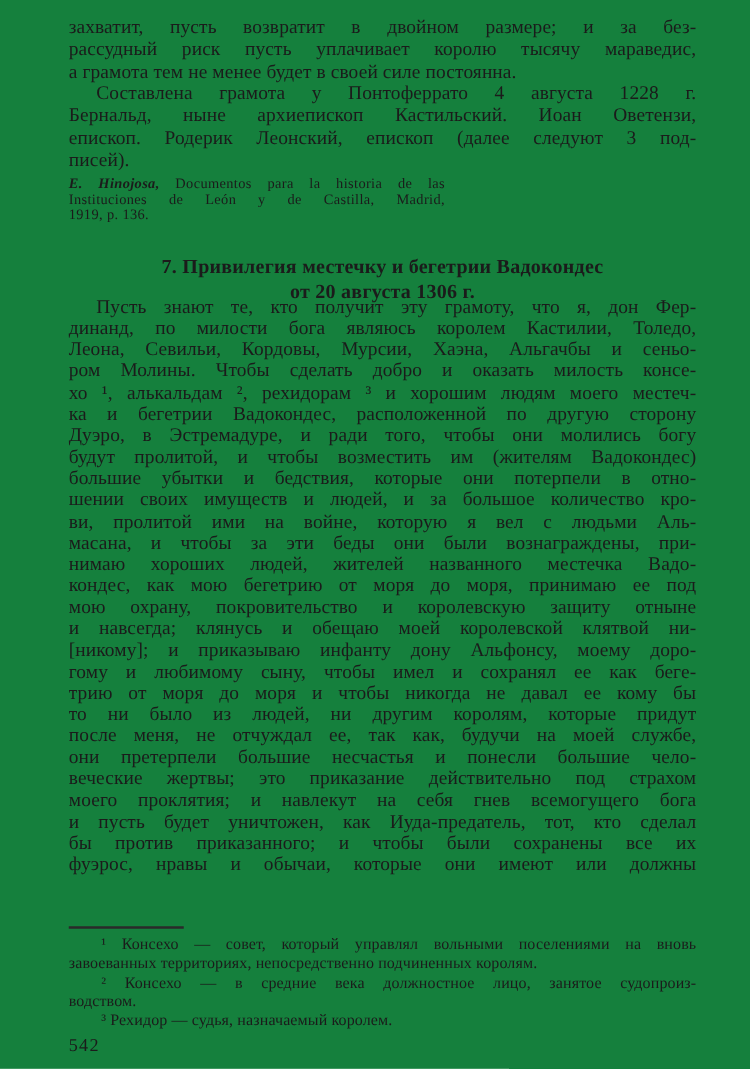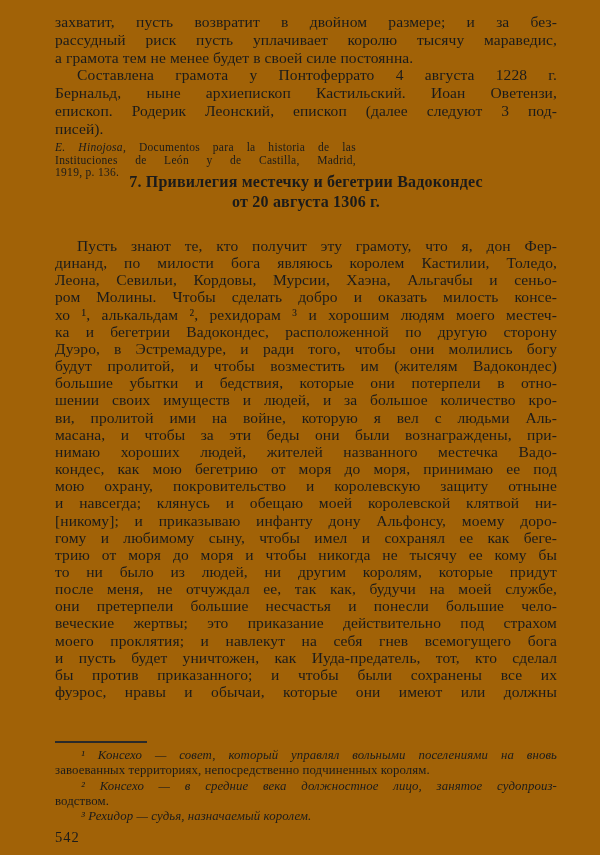--- a/index.html
+++ b/index.html
@@ -1,43 +1,43 @@
 <!DOCTYPE html>
 <html><head>
 <meta charset="utf-8">
 <style>
   html,body { margin:0; padding:0; }
   .page {
     position: relative;
     width: 600px;
     height: 855px;
-    background: #a16207;
+    background: #15803d;
     font-family: "Liberation Serif", "DejaVu Serif", serif;
     color: #1b1b1b;
     overflow: hidden;
   }
   .block { position: absolute; left: 55px; width: 502px; }
 
   
   .line { text-align: justify; text-align-last: justify; white-space: normal; }
   .line.last { text-align-last: left; }
   .keep-justify .line.last { text-align-last: justify; }
   .indent-first .line:first-child { text-indent: 22px; }
-  .fn.indent-first .line:first-child { text-indent: 26px; font-style: italic; }
+  .fn.indent-first .line:first-child { text-indent: 26px; }
 
   #para-top { top: 13px; font-size: 15.5px; line-height: 17.8px; letter-spacing: 0.1px; }
   #citation {
     top: 141px; width: 301px;
     font-size: 11.5px; line-height: 12.6px; letter-spacing: 0.3px;
   }
   #citation .cit-line { text-align: justify; text-align-last: justify; }
   #citation .cit-last { text-align-last: left; }
-  #citation .author { font-style: italic; font-weight: normal; }
+  #citation .author { font-style: italic; font-weight: bold; }
   #heading {
-    top: 172px; text-align: center; font-weight: bold;
+    top: 204px; text-align: center; font-weight: bold;
     font-size: 16px; line-height: 19.5px; letter-spacing: 0.2px;
   }
   #body-text { top: 237px; font-size: 15.5px; line-height: 17.15px; letter-spacing: 0.1px; }
   #footnote-rule {
     position: absolute; left: 55px; top: 741px; width: 92px;
     border-top: 2px solid #2a2a2a; height: 0;
   }
   .fnblock { font-size: 12.8px; line-height: 15.2px; letter-spacing: 0.1px; }
   #fn1 { top: 748px; }
   #fn2 { top: 778.5px; }
@@ -89,21 +89,21 @@
       <div class="line">большие убытки и бедствия, которые они потерпели в отно-</div>
       <div class="line">шении своих имуществ и людей, и за большое количество кро-</div>
       <div class="line">ви, пролитой ими на войне, которую я вел с людьми Аль-</div>
       <div class="line">масана, и чтобы за эти беды они были вознаграждены, при-</div>
       <div class="line">нимаю хороших людей, жителей названного местечка Вадо-</div>
       <div class="line">кондес, как мою бегетрию от моря до моря, принимаю ее под</div>
       <div class="line">мою охрану, покровительство и королевскую защиту отныне</div>
       <div class="line">и навсегда; клянусь и обещаю моей королевской клятвой ни-</div>
       <div class="line">[никому]; и приказываю инфанту дону Альфонсу, моему доро-</div>
       <div class="line">гому и любимому сыну, чтобы имел и сохранял ее как беге-</div>
-      <div class="line">трию от моря до моря и чтобы никогда не тысячу ее кому бы</div>
+      <div class="line">трию от моря до моря и чтобы никогда не давал ее кому бы</div>
       <div class="line">то ни было из людей, ни другим королям, которые придут</div>
       <div class="line">после меня, не отчуждал ее, так как, будучи на моей службе,</div>
       <div class="line">они претерпели большие несчастья и понесли большие чело-</div>
       <div class="line">веческие жертвы; это приказание действительно под страхом</div>
       <div class="line">моего проклятия; и навлекут на себя гнев всемогущего бога</div>
       <div class="line">и пусть будет уничтожен, как Иуда-предатель, тот, кто сделал</div>
       <div class="line">бы против приказанного; и чтобы были сохранены все их</div>
       <div class="line last">фуэрос, нравы и обычаи, которые они имеют или должны</div>
     </div>
 

